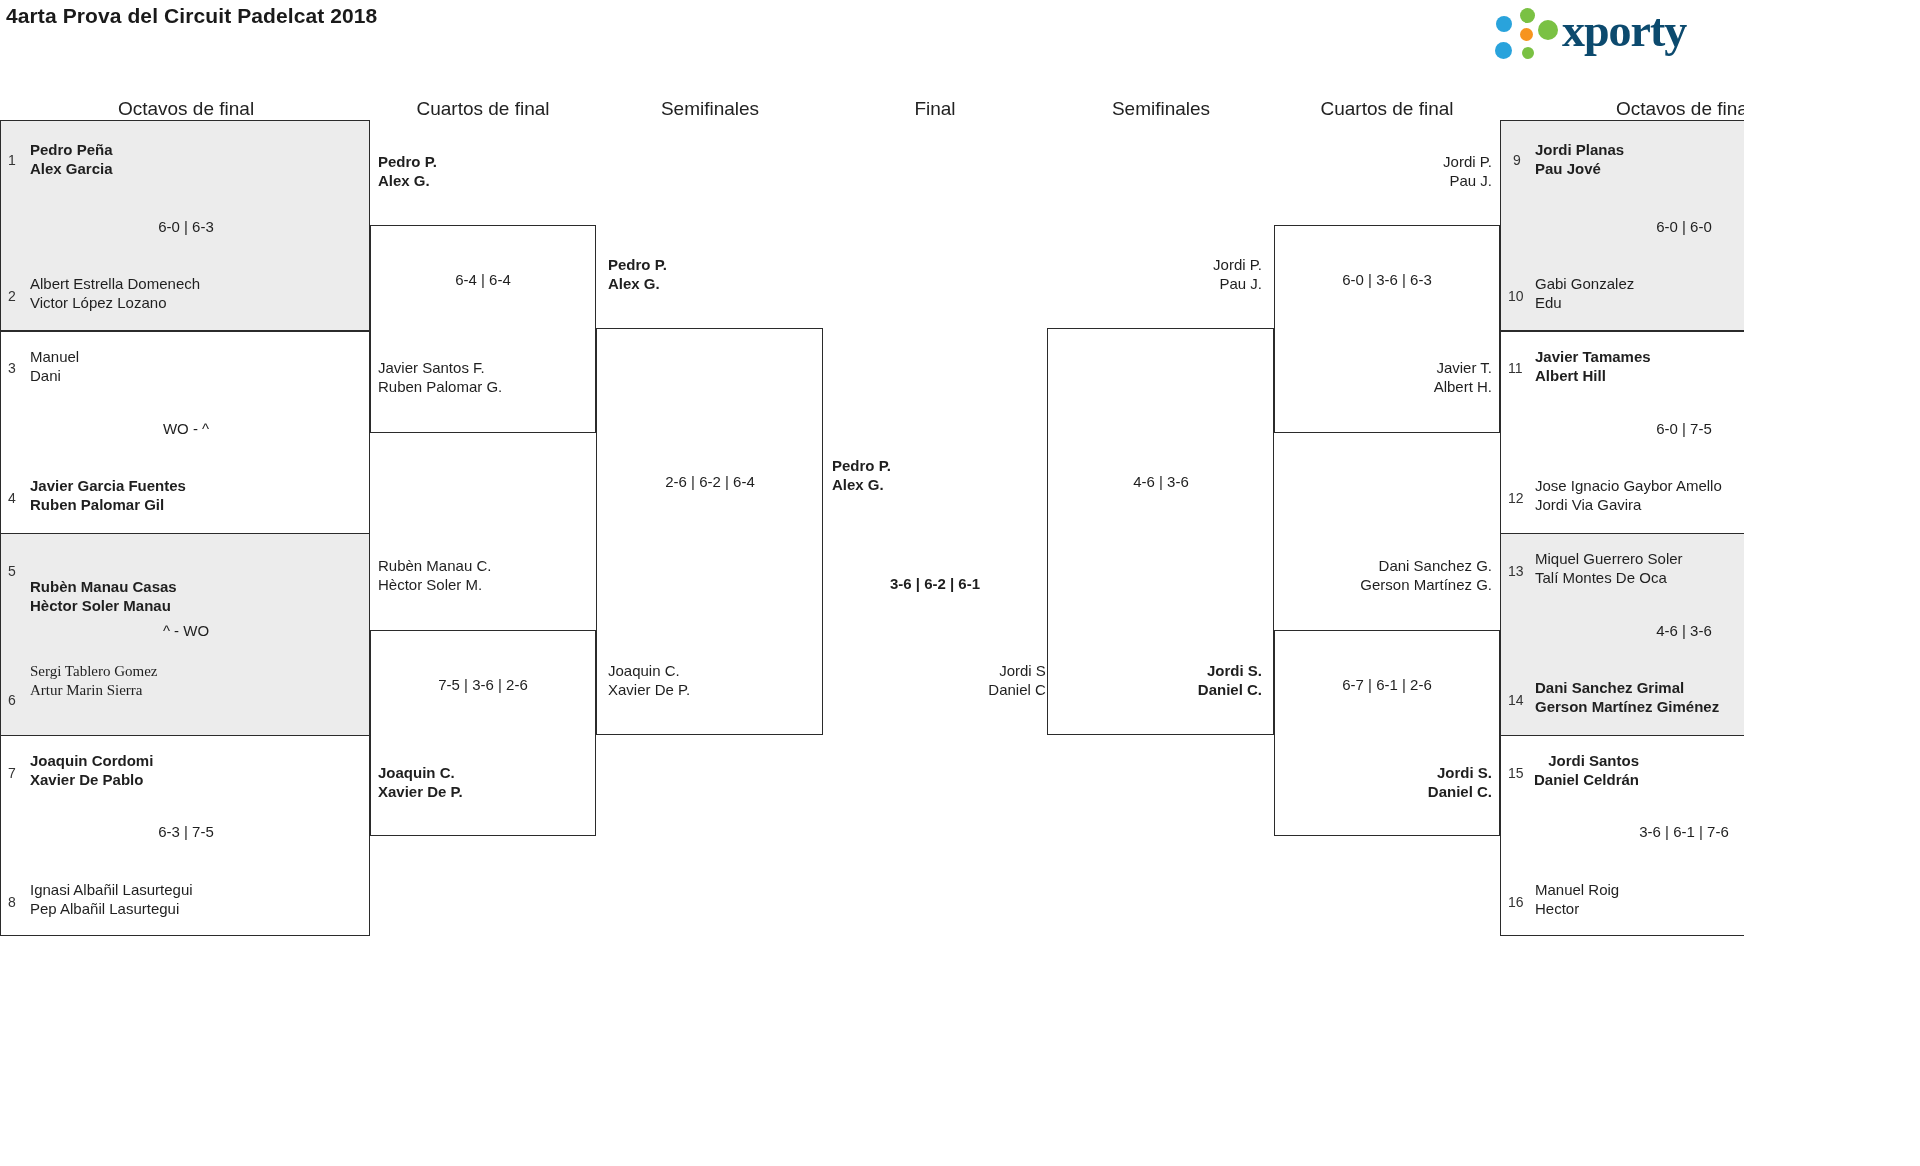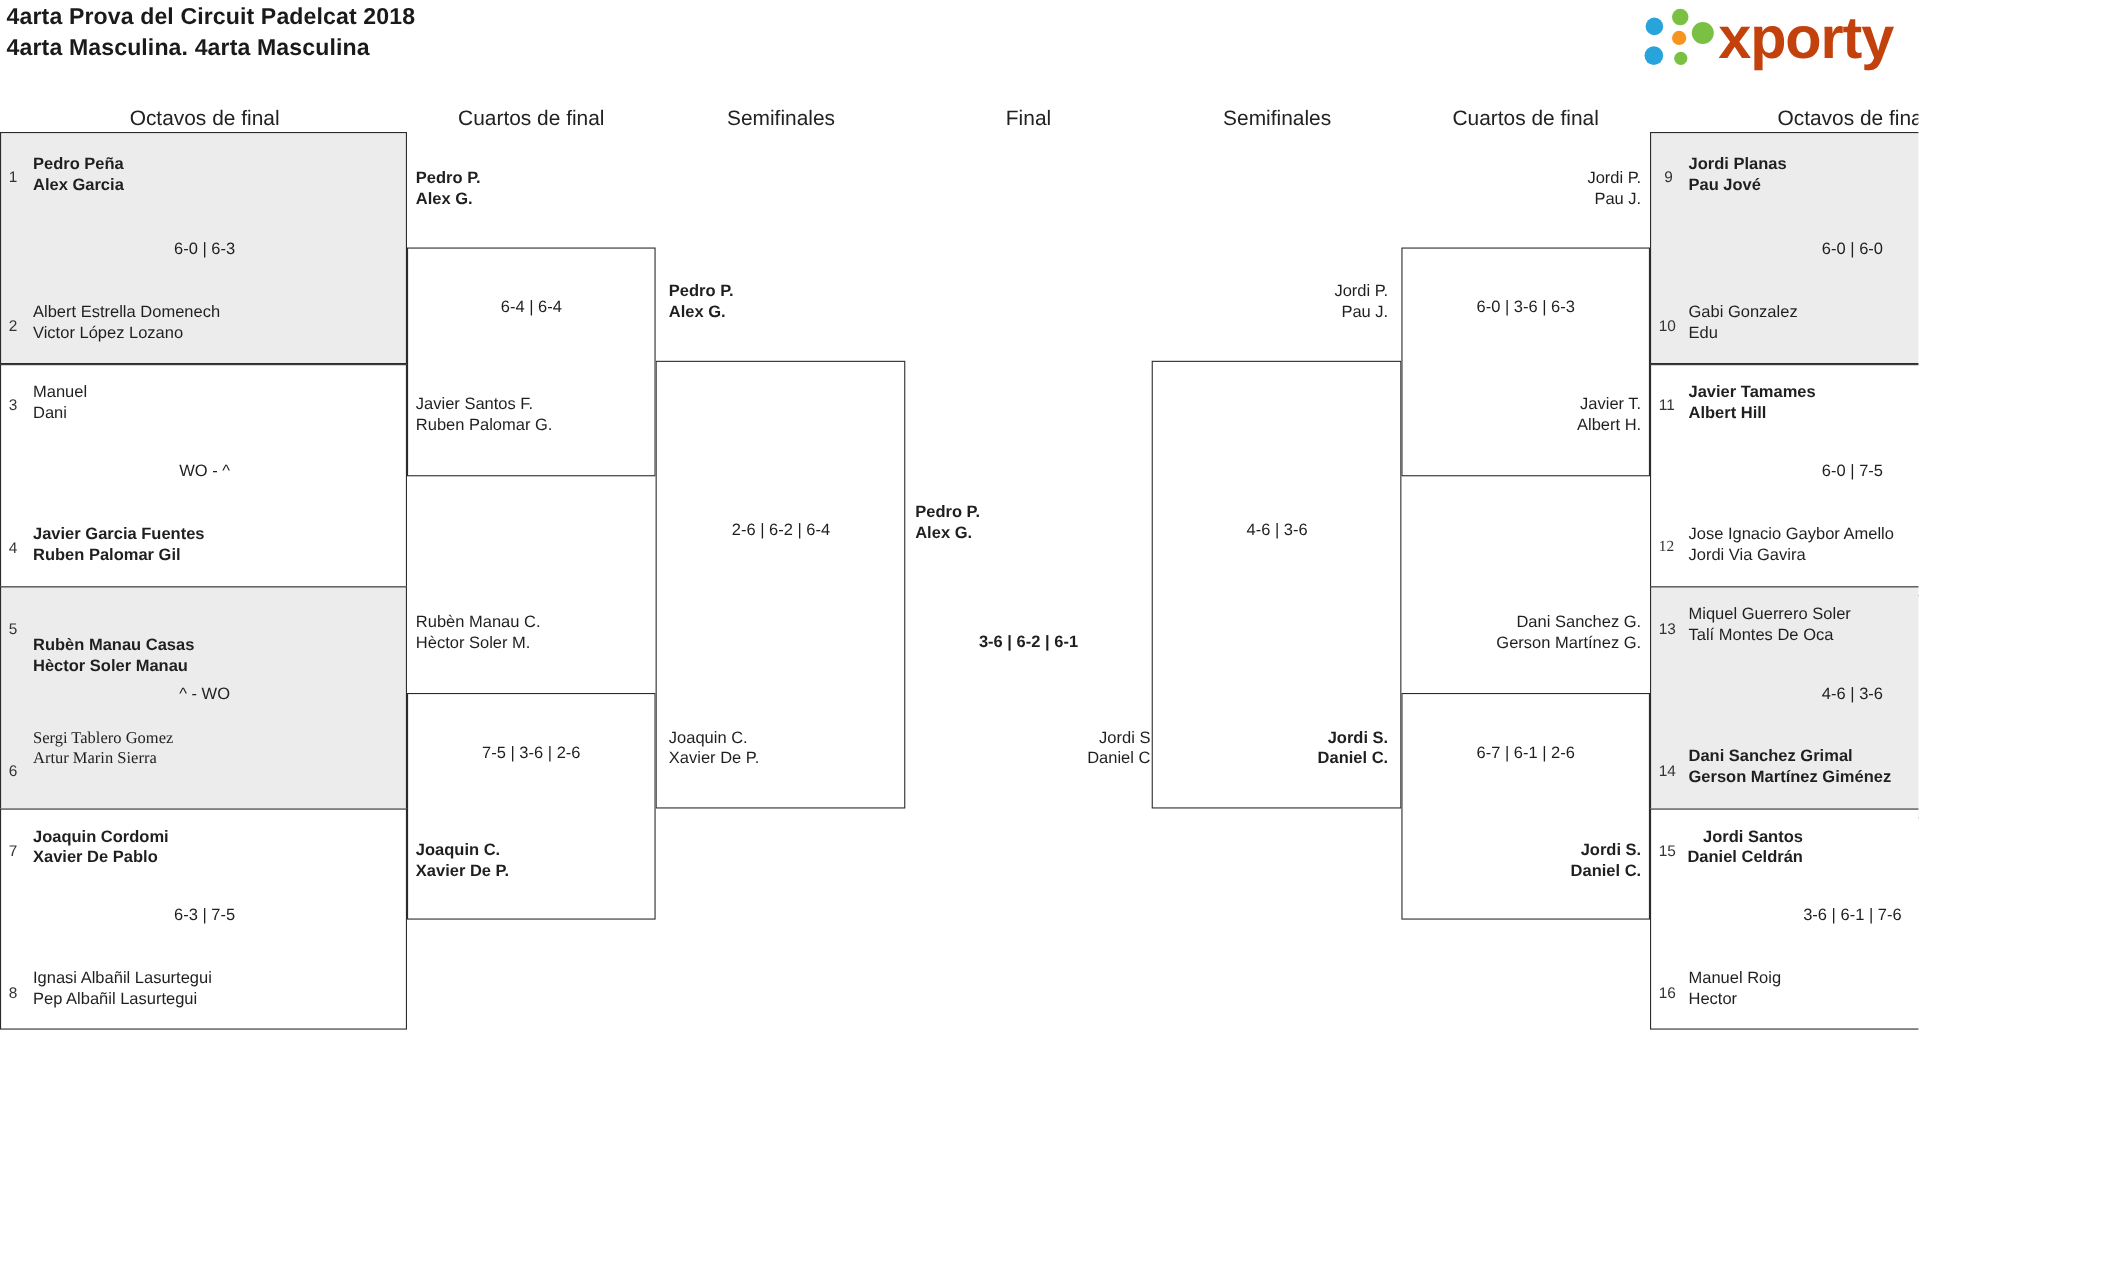--- a/index.html
+++ b/index.html
@@ -29,25 +29,26 @@
   .title-line { display: block; }
 
   .logo {
     position: absolute;
     right: 14px; top: 6px;
     width: 240px; height: 56px;
   }
   .logo-text {
     position: absolute;
     left: 72px; top: 2px;
-    font-size: 54px;
+    font-size: 46px;
     font-weight: bold;
-    color: #c2410c;
+    color: #0c4a6e;
     letter-spacing: -1px;
     line-height: 1;
+    font-family: Liberation Serif, serif;
   }
   .dot { position: absolute; border-radius: 50%; }
 
   
   .round-label {
     position: absolute;
     font-size: 19px;
     color: #222;
     text-align: center;
     white-space: nowrap;
@@ -96,21 +97,20 @@
   .float-players.bold { font-weight: bold; }
   .float-players.right { text-align: right; }
 </style>
 </head>
 <body>
 
 <div id="page">
 
   <div class="title-block">
     <span class="title-line">4arta Prova del Circuit Padelcat 2018</span>
-    <span class="title-line">4arta Masculina. 4arta Masculina</span>
   </div>
 
   <div class="logo">
     <span class="dot" style="left:6px; top:10px; width:16px; height:16px; background:#29a3dc;"></span>
     <span class="dot" style="left:30px; top:2px; width:15px; height:15px; background:#7ac143;"></span>
     <span class="dot" style="left:48px; top:14px; width:20px; height:20px; background:#7ac143;"></span>
     <span class="dot" style="left:30px; top:22px; width:13px; height:13px; background:#f7941e;"></span>
     <span class="dot" style="left:5px; top:36px; width:17px; height:17px; background:#29a3dc;"></span>
     <span class="dot" style="left:32px; top:41px; width:12px; height:12px; background:#7ac143;"></span>
     <span class="logo-text">xporty</span>
@@ -265,21 +265,21 @@
     <span>Edu</span>
   </div>
 
   <div class="box" style="left:1500px; top:331px; width:370px; height:211px;"></div>
   <div class="seed" style="left:1508px; top:360px;">11</div>
   <div class="players bold" style="left:1535px; top:347px;">
     <span>Javier Tamames</span><br>
     <span>Albert Hill</span>
   </div>
   <div class="score center" style="left:1684px; top:420px;">6-0 | 7-5</div>
-  <div class="seed" style="left:1508px; top:490px;font-family:Liberation Serif, serif;">12</div>
+  <div class="seed" style="left:1508px; top:490px;">12</div>
   <div class="players" style="left:1535px; top:476px;">
     <span>Jose Ignacio Gaybor Amello</span><br>
     <span>Jordi Via Gavira</span>
   </div>
 
   <div class="box shaded" style="left:1500px; top:533px; width:370px; height:211px;"></div>
   <div class="seed" style="left:1508px; top:563px;">13</div>
   <div class="players" style="left:1535px; top:549px;">
     <span>Miquel Guerrero Soler</span><br>
     <span>Talí Montes De Oca</span>

